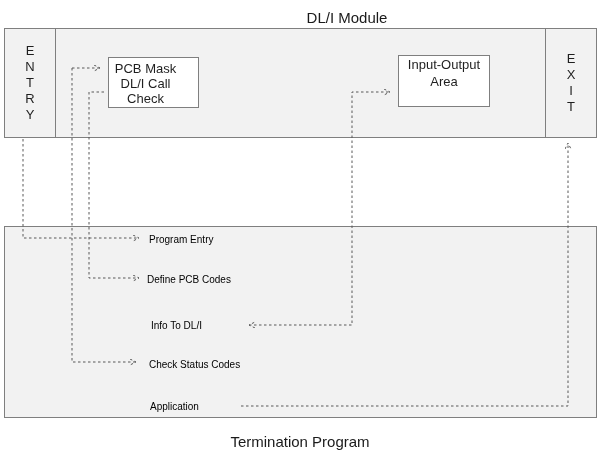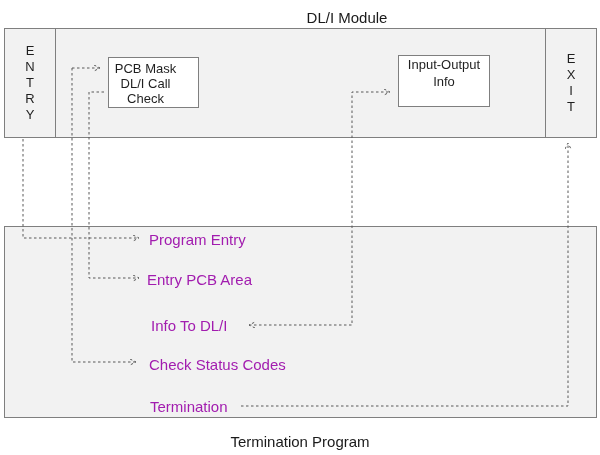--- a/index.html
+++ b/index.html
@@ -48,23 +48,23 @@
     box-sizing:border-box;
     font-size:13px;
     color:#1f1f1f;
     display:flex;flex-direction:column;
     text-align:center;
   }
   #pcb-box{left:103px;top:28px;width:91px;height:51px;justify-content:space-between;padding:3px 16px 4px 0;}
   #io-box{left:393px;top:26px;width:92px;height:52px;justify-content:flex-start;line-height:17px;}
   .prog-label{
     position:absolute;
-    font-size:15px;
+    font-size:10px;
     line-height:17px;
-    color:#a21caf;
+    color:#000000;
     white-space:nowrap;
   }
   #label-program-entry{left:144px;top:4px;}
   #label-define-pcb{left:142px;top:44px;}
   #label-calls-dli{left:146px;top:90px;}
   #label-check-status{left:144px;top:129px;}
   #label-termination{left:145px;top:171px;}
   #connector-layer{
     position:absolute;left:0;top:0;width:600px;height:455px;
     pointer-events:none;
@@ -96,30 +96,30 @@
 X
 I
 T</div>
     </div>
     <div class="inner-box" id="pcb-box">
       <div>PCB Mask</div>
       <div>DL/I Call Check</div>
     </div>
     <div class="inner-box" id="io-box">
       <div>Input-Output</div>
-      <div>Info</div>
+      <div>Area</div>
     </div>
   </div>
 
   <div class="outer-box" id="application-box">
     <div class="prog-label" id="label-program-entry">Program Entry</div>
-    <div class="prog-label" id="label-define-pcb">Entry PCB Area</div>
+    <div class="prog-label" id="label-define-pcb">Define PCB Codes</div>
     <div class="prog-label" id="label-calls-dli">Info To DL/I</div>
     <div class="prog-label" id="label-check-status">Check Status Codes</div>
-    <div class="prog-label" id="label-termination">Termination</div>
+    <div class="prog-label" id="label-termination">Application</div>
   </div>
 
   <div class="title" id="title-bottom">Termination Program</div>
 
   <svg id="connector-layer" width="600" height="455" viewBox="0 0 600 455" xmlns="http://www.w3.org/2000/svg">
     <defs>
       <marker id="arrow" markerWidth="8" markerHeight="8" refX="6" refY="3" orient="auto-start-reverse" markerUnits="userSpaceOnUse">
         <path d="M0,0 L6,3 L0,6" fill="none" stroke="#595959" stroke-width="1"></path>
       </marker>
     </defs>

